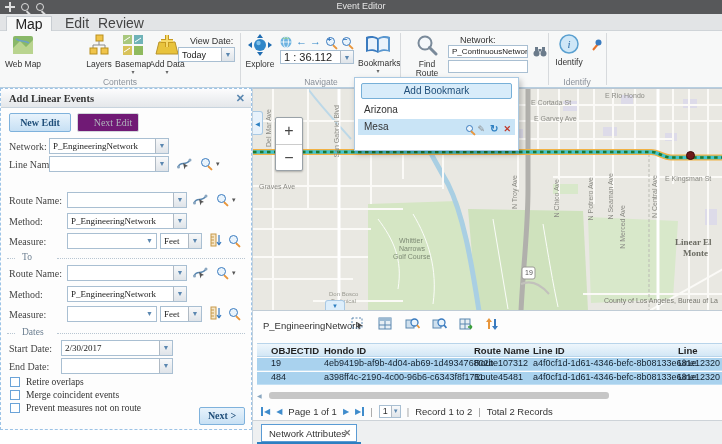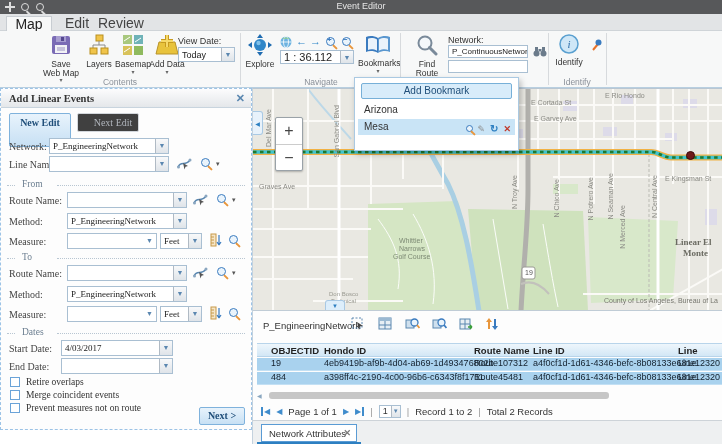--- a/index.html
+++ b/index.html
@@ -25,32 +25,32 @@
   .rtab { position:absolute; top:2px; height:15px; line-height:15px; text-align:center; font-size:14px; color:#444; cursor:default; }
   .rtab.active { background:#f7f8f8; border:1px solid #c8cdd2; border-bottom:none; color:#222; }
 
   
   .ribbon { position:absolute; left:0; top:31px; width:722px; height:57px; background:#f7f8f8; border-bottom:1px solid #b8cfe0; }
   .rsep { position:absolute; top:2px; width:1px; height:52px; background:#d7dadd; }
   .bigbtn { position:absolute; top:3px; width:38px; text-align:center; }
   .bigbtn .lbl { font-size:8.5px; color:#333; line-height:8.5px; margin-top:2px; }
   .bigbtn .caret { font-size:6px; color:#666; line-height:6px; }
   .glabel { position:absolute; top:46px; text-align:center; font-size:8.5px; color:#8a9099; }
-  .vd-label { position:absolute; font-size:9px; color:#333; }
+  .vd-label { position:absolute; font-size:9px; color:#333;margin-left:12px; }
   .fld { position:absolute; background:#fff; border:1px solid #a9bfd2; display:flex; align-items:center; font-size:9px; color:#222; padding-left:3px; overflow:hidden; }
   .fld .dd { margin-left:auto; width:13px; align-self:stretch; background:linear-gradient(#f8f9fa,#dfe4e9); border-left:1px solid #b0bac4; color:#5b87b0; font-size:7px; display:flex; align-items:center; justify-content:center; flex:none; }
   .fld .inln { margin-left:auto; margin-right:3px; color:#5b87b0; font-size:7px; }
 
   
   .panel { position:absolute; left:0; top:88px; width:252px; height:342px; background:#fdfdfd; border:1px dashed #9cc3e6;font-family:Liberation Serif, serif; }
   .phead { position:absolute; left:0; top:0; width:100%; height:19px; background:linear-gradient(#fcfcfd,#e4e7ea); border-bottom:1px solid #c8d4de; font-weight:bold; font-size:10.5px; color:#333; line-height:19px; padding-left:8px; }
   .pclose { position:absolute; right:6px; top:3px; color:#5a87b0; font-size:11px; font-weight:bold; cursor:default; }
   .btn { position:absolute; text-align:center; font-size:10px; border-radius:2px; }
   .btn.primary { background:linear-gradient(#e8f3fc,#c7e0f4); border:1px solid #7fb2dc; color:#1f4e79; font-weight:bold; }
-  .btn.disabled { background:#404040; border:1px solid #d3d7dc; color:#b0b5bc;padding-left:10px; }
+  .btn.disabled { background:#701a75; border:1px solid #d3d7dc; color:#b0b5bc;padding-left:10px; }
   .flabel { position:absolute; font-size:10px; color:#444; }
   .legend { position:absolute; left:6px; right:6px; height:12px; font-size:9.5px; color:#6b7e90; }
   .legend::before { content:''; position:absolute; left:0; top:6px; width:8px; border-top:1px dotted #b8c6d2; }
   .legend span { position:absolute; left:12px; top:0; background:#fdfdfd; padding:0 3px; }
   .legend::after { content:''; position:absolute; left:50px; right:0; top:6px; border-top:1px dotted #b8c6d2; }
   .cb { position:absolute; left:9px; width:10px; height:10px; background:#fff; border:1px solid #6aa3d8; }
   .cblabel { position:absolute; left:25px; font-size:9.5px; color:#333; }
   .routesel-ic svg, .meas-ic svg { display:block; }
   .caret-btn { position:absolute; font-size:7px; color:#555; }
 
@@ -121,31 +121,27 @@
   </div>
 
   <div class="tabrow">
     <div class="rtab active" style="left:6px;width:46px">Map</div>
     <div class="rtab" style="left:60px;width:34px">Edit</div>
     <div class="rtab" style="left:98px;width:42px">Review</div>
   </div>
 
   <div class="ribbon">
 
-    <div class="bigbtn" style="left:42px">
+    <div class="bigbtn" style="left:4px">
       <svg width="22" height="22" viewBox="0 0 22 22">
-          <rect x="2" y="2" width="18" height="18" rx="2" fill="#7a6bb5"></rect>
-          <rect x="6" y="2" width="10" height="6" fill="#a79ed0"></rect>
-          <rect x="11" y="3" width="3" height="4" fill="#55488f"></rect>
-          <rect x="5" y="11" width="12" height="8" fill="#f2f2f6"></rect>
-          <line x1="7" y1="14" x2="15" y2="14" stroke="#9a93c2"></line>
-          <line x1="7" y1="16" x2="15" y2="16" stroke="#9a93c2"></line>
-        </svg>
-      <div class="lbl" style="width:38px">Save Web Map</div>
-      <div class="caret">▾</div>
+          <rect x="1" y="2" width="20" height="18" rx="2" fill="#89b868"></rect>
+          <path d="M1,14 L8,7 L14,13 L21,6 L21,20 L1,20 Z" fill="#b9d48f"></path>
+          <path d="M4,5 C8,8 12,6 17,9" stroke="#6aa0c8" stroke-width="1.6" fill="none"></path>
+        </svg>
+      <div class="lbl">Web Map</div>
     </div>
     <div class="bigbtn" style="left:114px">
       <svg width="22" height="22" viewBox="0 0 22 22">
           <rect x="1" y="1" width="9" height="9" fill="#a8c87e"></rect>
           <rect x="12" y="1" width="9" height="9" fill="#6fb3b8"></rect>
           <rect x="1" y="12" width="9" height="9" fill="#d8c25a"></rect>
           <rect x="12" y="12" width="9" height="9" fill="#8fba5e"></rect>
           <path d="M2,7 L8,3 M13,8 L19,4 M2,18 L8,14" stroke="#ffffff" stroke-width="1"></path>
         </svg>
       <div class="lbl">Basemap</div>
@@ -251,21 +247,21 @@
           <circle cx="8.5" cy="3.5" r="3" fill="#3a7bbf"></circle>
         </svg></span>
     <div class="glabel" style="left:548px;width:58px">Identify</div>
     <div class="rsep" style="left:606px"></div>
   </div>
 
   <div class="panel">
     <div class="phead">Add Linear Events</div>
     <span class="pclose">✕</span>
 
-    <div class="btn primary" style="left:8px;top:24px;width:62px;height:34px;line-height:17px">New Edit</div>
+    <div class="btn primary" style="left:8px;top:24px;width:62px;height:19px;line-height:17px">New Edit</div>
     <div class="btn disabled" style="left:76px;top:24px;width:62px;height:19px;line-height:17px">Next Edit</div>
 
     <div class="flabel" style="left:8px;top:52px">Network:</div>
     <div class="fld" style="left:48px;top:49px;width:120px;height:16px">
       <span>P_EngineeringNetwork</span>
       <span class="dd">▼</span>
     </div>
 
     <div class="flabel" style="left:8px;top:70px">Line Name:</div>
     <div class="fld" style="left:48px;top:67px;width:120px;height:16px">
@@ -276,23 +272,20 @@
         <svg width="15" height="15" viewBox="0 0 15 15">
           <path d="M1,11 C4,4 8,11 13,4" stroke="#5a87b0" stroke-width="1.5" fill="none"></path>
           <circle cx="1.5" cy="11" r="1.5" fill="#8aa6c0"></circle>
           <circle cx="13" cy="4" r="1.5" fill="#8aa6c0"></circle>
           <polygon points="6,7 11,10 8.5,10.8 7.5,13.5" fill="#555"></polygon>
         </svg>
       </span>
     <span class="abs" style="left:200px;top:69px"><span class="magb"></span></span>
     <span class="caret-btn" style="left:215px;top:71px">▾</span>
 
-    <div class="legend" style="top:90px">
-        <span>From</span>
-      </div>
     <div class="flabel" style="left:8px;top:106px">Route Name:</div>
     <div class="fld" style="left:66px;top:103px;width:120px;height:16px">
         <span></span>
         <span class="dd">▼</span>
       </div>
     <span class="abs routesel-ic" style="left:192px;top:103px">
         <svg width="15" height="15" viewBox="0 0 15 15">
           <path d="M1,11 C4,4 8,11 13,4" stroke="#5a87b0" stroke-width="1.5" fill="none"></path>
           <circle cx="1.5" cy="11" r="1.5" fill="#8aa6c0"></circle>
           <circle cx="13" cy="4" r="1.5" fill="#8aa6c0"></circle>
@@ -371,21 +364,21 @@
           <path d="M10,2 V12 M10,12 l-2,-3 M10,12 l2,-3" stroke="#3a7bbf" stroke-width="1.2" fill="none"></path>
         </svg>
       </span>
     <span class="abs" style="left:228px;top:219px"><span class="magb"></span></span>
 
     <div class="legend" style="top:238px">
         <span>Dates</span>
       </div>
     <div class="flabel" style="left:8px;top:254px">Start Date:</div>
     <div class="fld" style="left:60px;top:251px;width:112px;height:16px">
-      <span>4/03/2017</span>
+      <span>2/30/2017</span>
         <span class="dd">▼</span>
     </div>
     <div class="flabel" style="left:8px;top:272px">End Date:</div>
     <div class="fld" style="left:60px;top:269px;width:112px;height:16px">
         <span></span>
         <span class="dd">▼</span>
       </div>
 
     <div class="cb" style="top:288px"></div>
     <div class="cblabel" style="top:288px">Retire overlaps</div>

